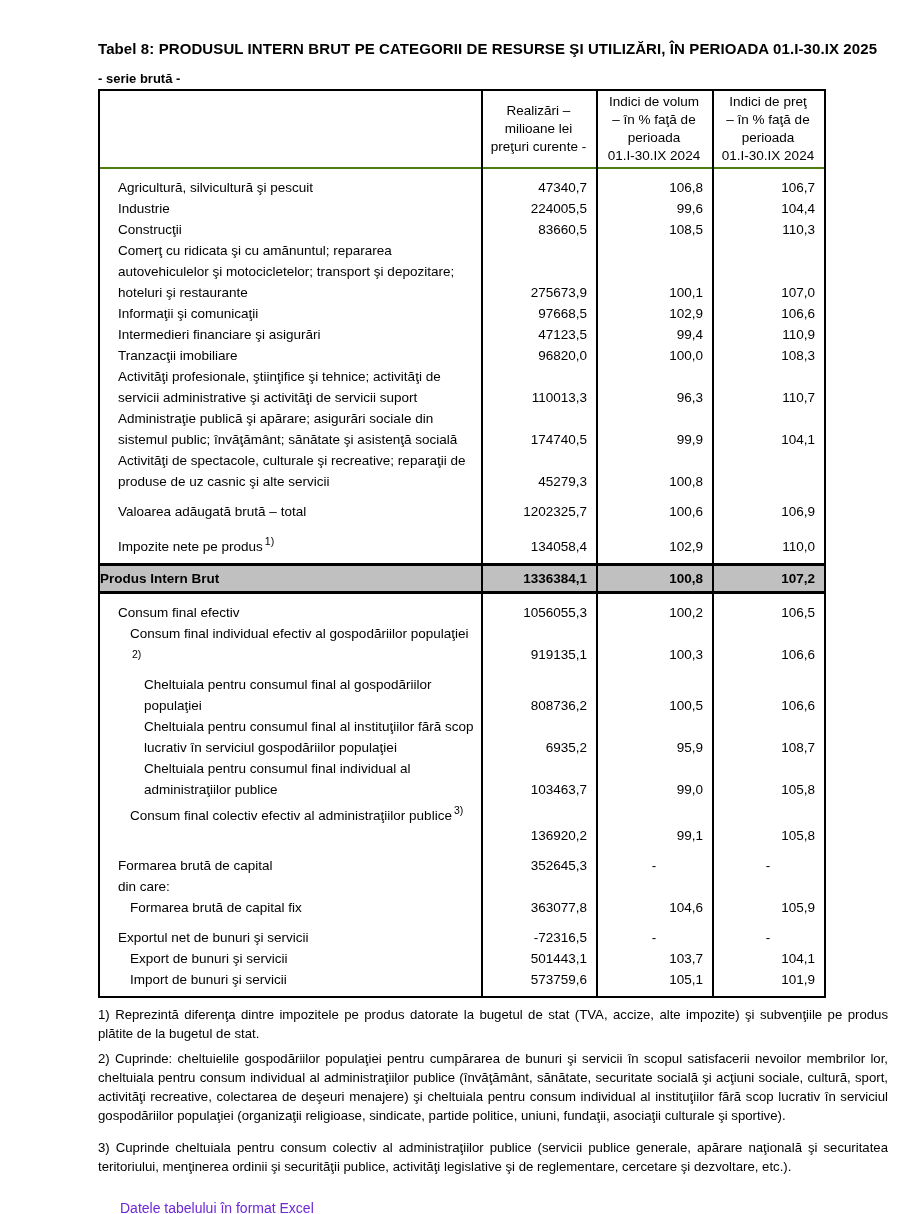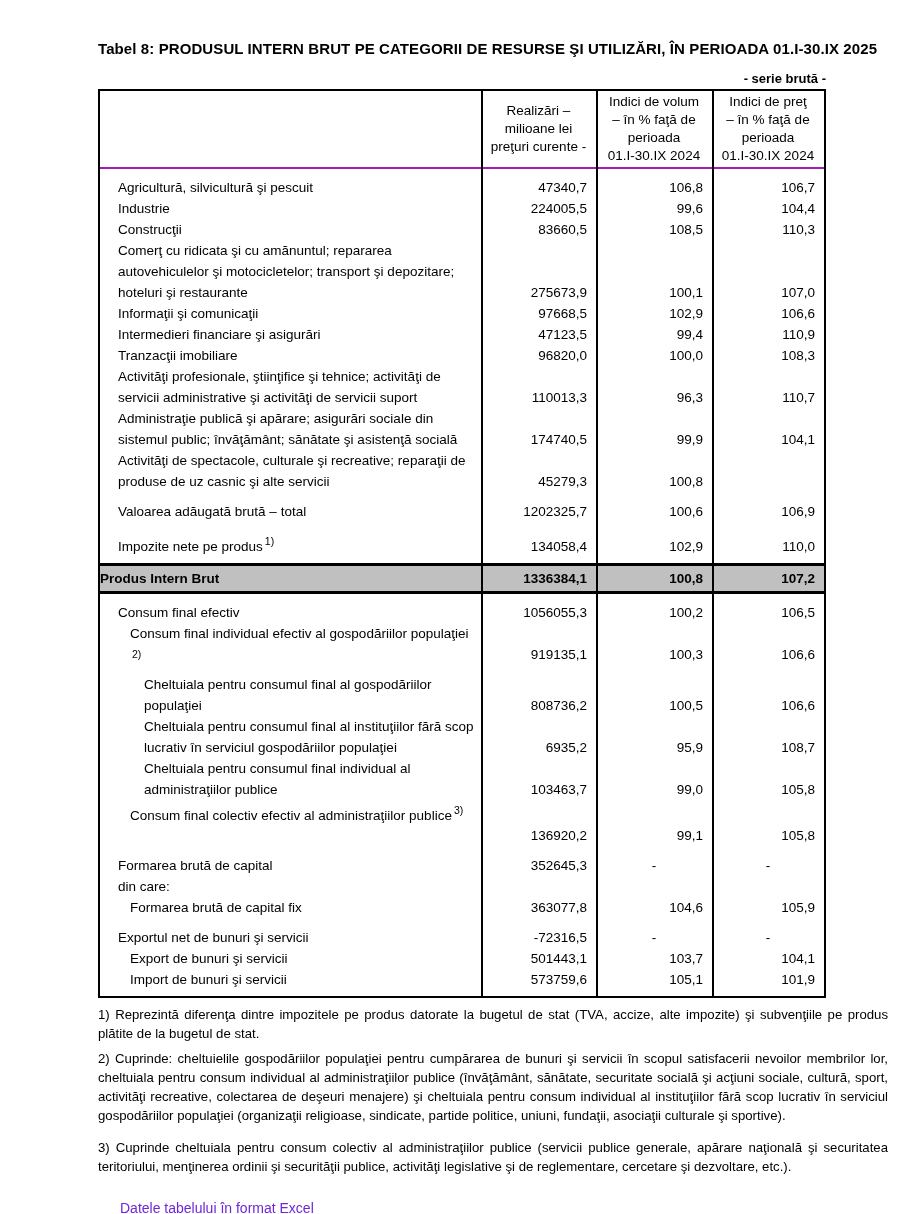--- a/index.html
+++ b/index.html
@@ -4,27 +4,27 @@
 <style>
   * { margin:0; padding:0; box-sizing:border-box; }
   body {
     width:923px; height:1214px; overflow:hidden;
     background:#ffffff; color:#000;
     font-family:"Liberation Sans", sans-serif;
     font-size:13.5px;
   }
   .page { padding:40px 35px 0 98px; }
   .title { font-weight:bold; font-size:15px; letter-spacing:0.1px; }
-  .series-note { width:728px; text-align:right; font-weight:bold; font-size:13px; margin-top:14px; margin-bottom:3px; }
+  .series-note { width:728px; text-align:left; font-weight:bold; font-size:13px; margin-top:14px; margin-bottom:3px; }
 
   .gtable { position:relative; width:728px; border:2px solid #000; }
   .vline { position:absolute; top:0; bottom:0; width:2px; background:#000; z-index:3; }
   .vl1 { left:381px; } .vl2 { left:496px; } .vl3 { left:612px; }
 
-  .thead { display:grid; grid-template-columns:381px 115px 116px 112px; height:78px; border-bottom:2px solid #a21caf; }
+  .thead { display:grid; grid-template-columns:381px 115px 116px 112px; height:78px; border-bottom:2px solid #4d7c0f; }
   .hcol { white-space:pre-line; text-align:center; display:flex; align-items:center; justify-content:center; line-height:18px; font-size:13.5px; }
 
   .tsec { padding:8px 0 6px 0; }
   .trow { display:grid; grid-template-columns:381px 115px 116px 112px; }
   .cell { line-height:21px; }
   .lab { display:block; padding-right:6px; }
   .ind1 { padding-left:18px; } .ind2 { padding-left:30px; } .ind3 { padding-left:44px; }
   .val { display:flex; align-items:flex-end; justify-content:flex-end; padding:0 9px 0 0; }
   .val.dash { justify-content:center; padding-right:0; }
   .gap > .cell { padding-top:9px; }

